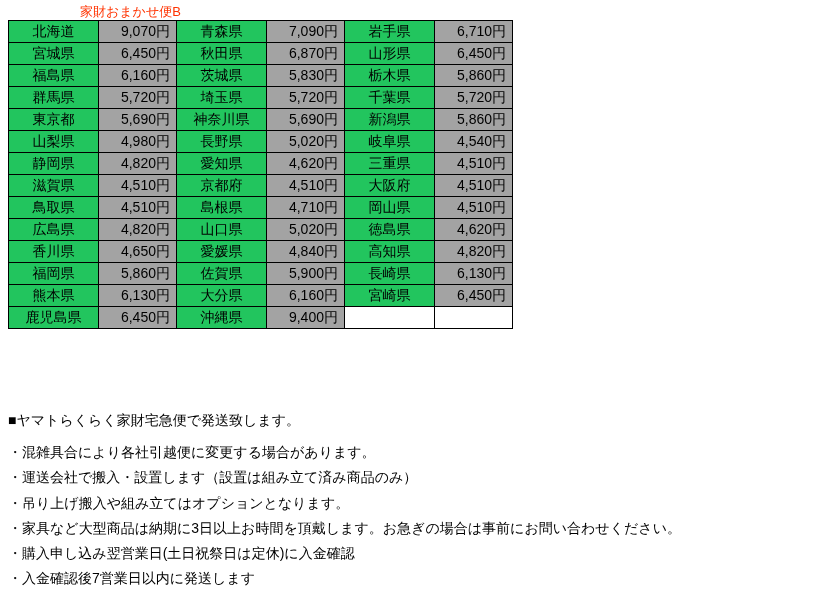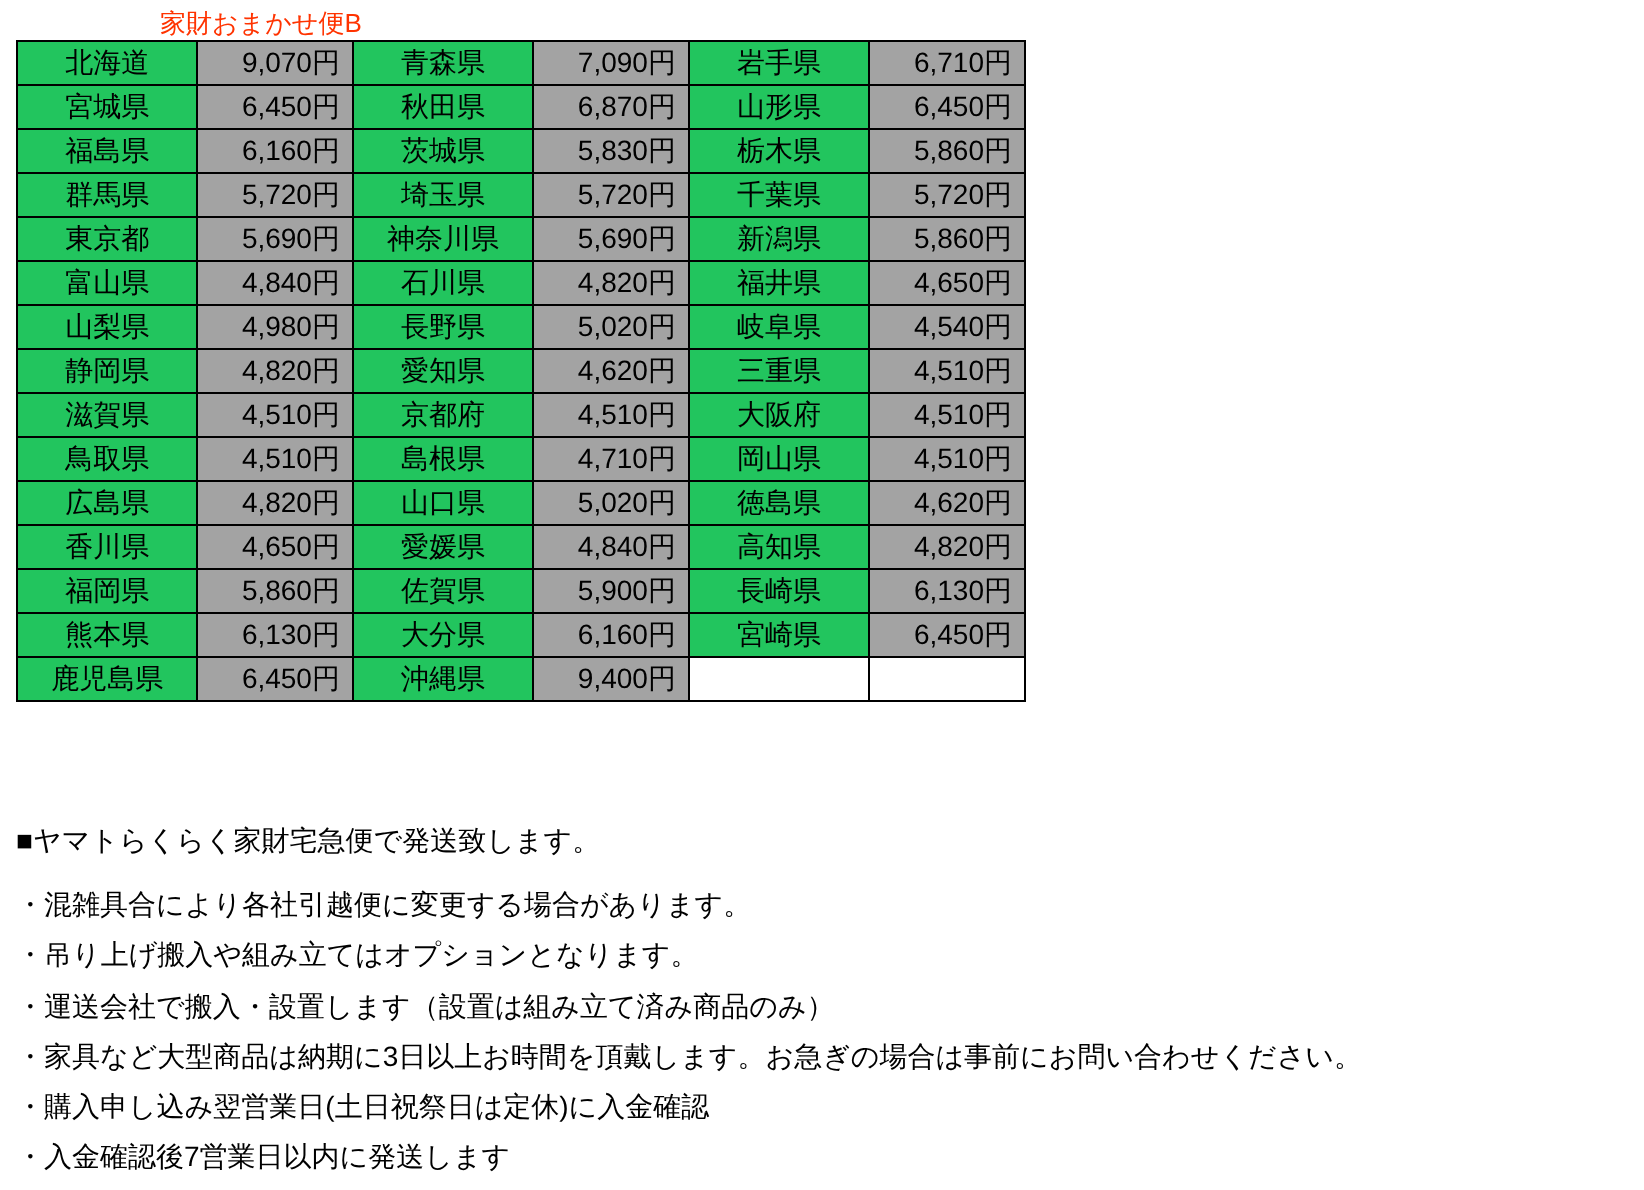--- a/index.html
+++ b/index.html
@@ -131,28 +131,20 @@
       </tr>
       <tr>
         <td class="pref">東京都</td>
         <td class="fee">5,690円</td>
         <td class="pref">神奈川県</td>
         <td class="fee">5,690円</td>
         <td class="pref">新潟県</td>
         <td class="fee">5,860円</td>
       </tr>
       <tr>
-        <td class="pref">富山県</td>
-        <td class="fee">4,840円</td>
-        <td class="pref">石川県</td>
-        <td class="fee">4,820円</td>
-        <td class="pref">福井県</td>
-        <td class="fee">4,650円</td>
-      </tr>
-      <tr>
         <td class="pref">山梨県</td>
         <td class="fee">4,980円</td>
         <td class="pref">長野県</td>
         <td class="fee">5,020円</td>
         <td class="pref">岐阜県</td>
         <td class="fee">4,540円</td>
       </tr>
       <tr>
         <td class="pref">静岡県</td>
         <td class="fee">4,820円</td>
@@ -216,21 +208,21 @@
         <td class="fee">9,400円</td>
         <td class="empty"></td>
         <td class="empty"></td>
       </tr>
     </tbody>
   </table>
 
   <div class="notes">
     <p class="note-head">■ヤマトらくらく家財宅急便で発送致します。</p>
     <p class="note-line">・混雑具合により各社引越便に変更する場合があります。</p>
+    <p class="note-line">・運送会社で搬入・設置します（設置は組み立て済み商品のみ）</p>
     <p class="note-line">・吊り上げ搬入や組み立てはオプションとなります。</p>
-    <p class="note-line">・運送会社で搬入・設置します（設置は組み立て済み商品のみ）</p>
     <p class="note-line">・家具など大型商品は納期に3日以上お時間を頂戴します。お急ぎの場合は事前にお問い合わせください。</p>
     <p class="note-line">・購入申し込み翌営業日(土日祝祭日は定休)に入金確認</p>
     <p class="note-line">・入金確認後7営業日以内に発送します</p>
     <p class="note-small">・店頭・複数ECモールで平行販売しておりますので同タイミングで購入された場合、お取引をキャンセル頂く場合があります。</p>
   </div>
 
 </div>
 
 </body></html>

